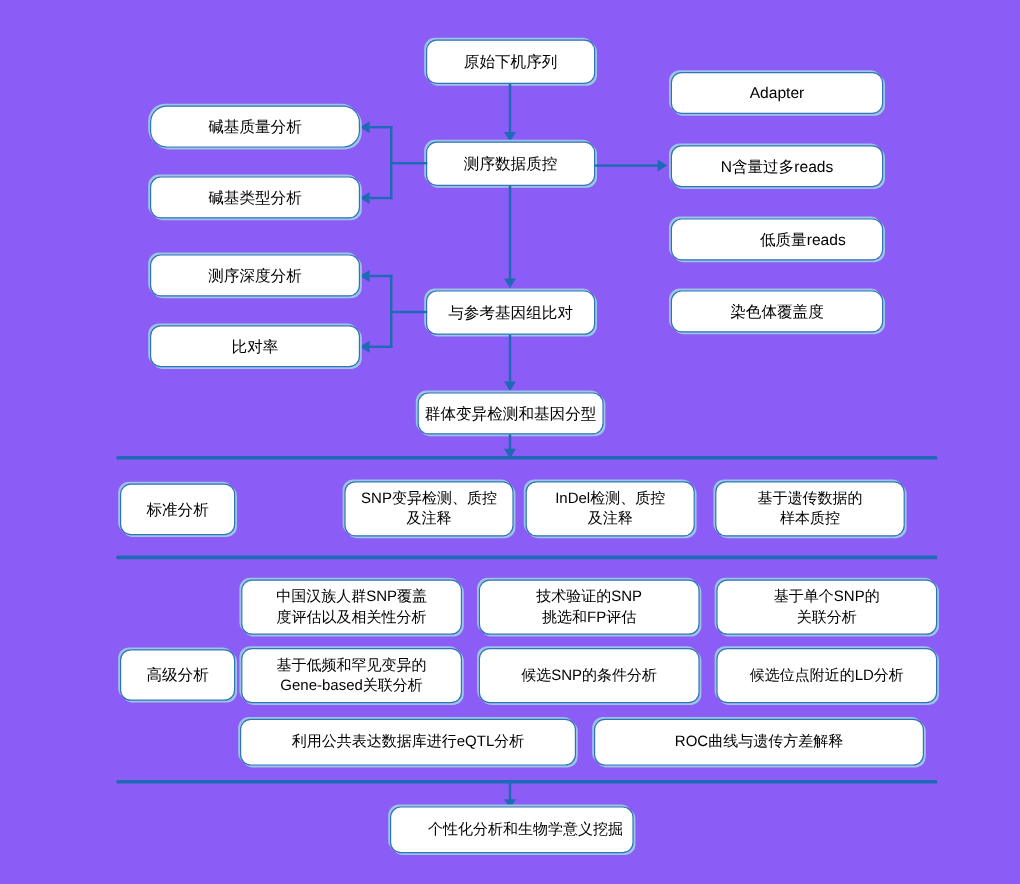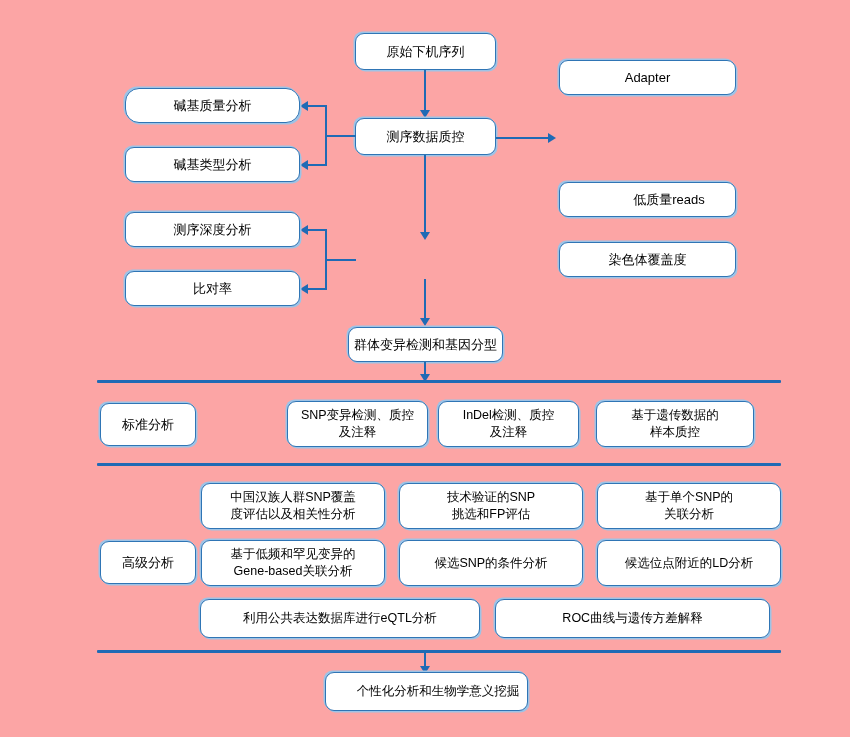--- a/index.html
+++ b/index.html
@@ -7,21 +7,21 @@
     padding: 0;
     background: #ffffff;
   }
   body {
     font-family: "Liberation Sans", "DejaVu Sans", sans-serif;
   }
   #canvas {
     position: relative;
     width: 850px;
     height: 737px;
-    background: #fca5a5;
+    background: #8b5cf6;
     overflow: hidden;
   }
   
   .node {
     position: absolute;
     box-sizing: border-box;
     background: #ffffff;
     border: 1px solid #2f75b5;
     border-radius: 9px;
     box-shadow: -1.5px -1.5px 0 0 #9dc3e6, 1.5px 1.5px 0 0 #9dc3e6;
@@ -90,26 +90,28 @@
   <div class="arrowhead left" style="left:300px; top:160px;"></div>
 
   <div class="node" style="left:125px; top:88px; width:175px; height:35px;border-radius:14px;">碱基质量分析</div>
 
   <div class="node" style="left:125px; top:147px; width:175px; height:35px;">碱基类型分析</div>
 
   <div class="seg h" style="left:496px; top:137px; width:54px;"></div>
   <div class="arrowhead right" style="left:548px; top:133px;"></div>
 
   <div class="node" style="left:559px; top:60px; width:177px; height:35px;">Adapter</div>
+  <div class="node" style="left:559px; top:121px; width:177px; height:35px;">N含量过多reads</div>
   <div class="node" style="left:559px; top:182px; width:177px; height:35px;padding-left:48px;">低质量reads</div>
   <div class="node" style="left:559px; top:242px; width:177px; height:35px;">染色体覆盖度</div>
 
   <div class="seg v" style="left:424px; top:155px; height:81px;"></div>
   <div class="arrowhead down" style="left:420px; top:232px;"></div>
 
+  <div class="node" style="left:355px; top:242px; width:141px; height:37px;">与参考基因组比对</div>
 
   <div class="seg h" style="left:325px; top:259px; width:31px;"></div>
   <div class="seg v" style="left:325px; top:229px; height:61px;"></div>
   <div class="seg h" style="left:308px; top:229px; width:19px;"></div>
   <div class="arrowhead left" style="left:300px; top:225px;"></div>
   <div class="seg h" style="left:308px; top:288px; width:19px;"></div>
   <div class="arrowhead left" style="left:300px; top:284px;"></div>
 
   <div class="node" style="left:125px; top:212px; width:175px; height:35px;">测序深度分析</div>
 

